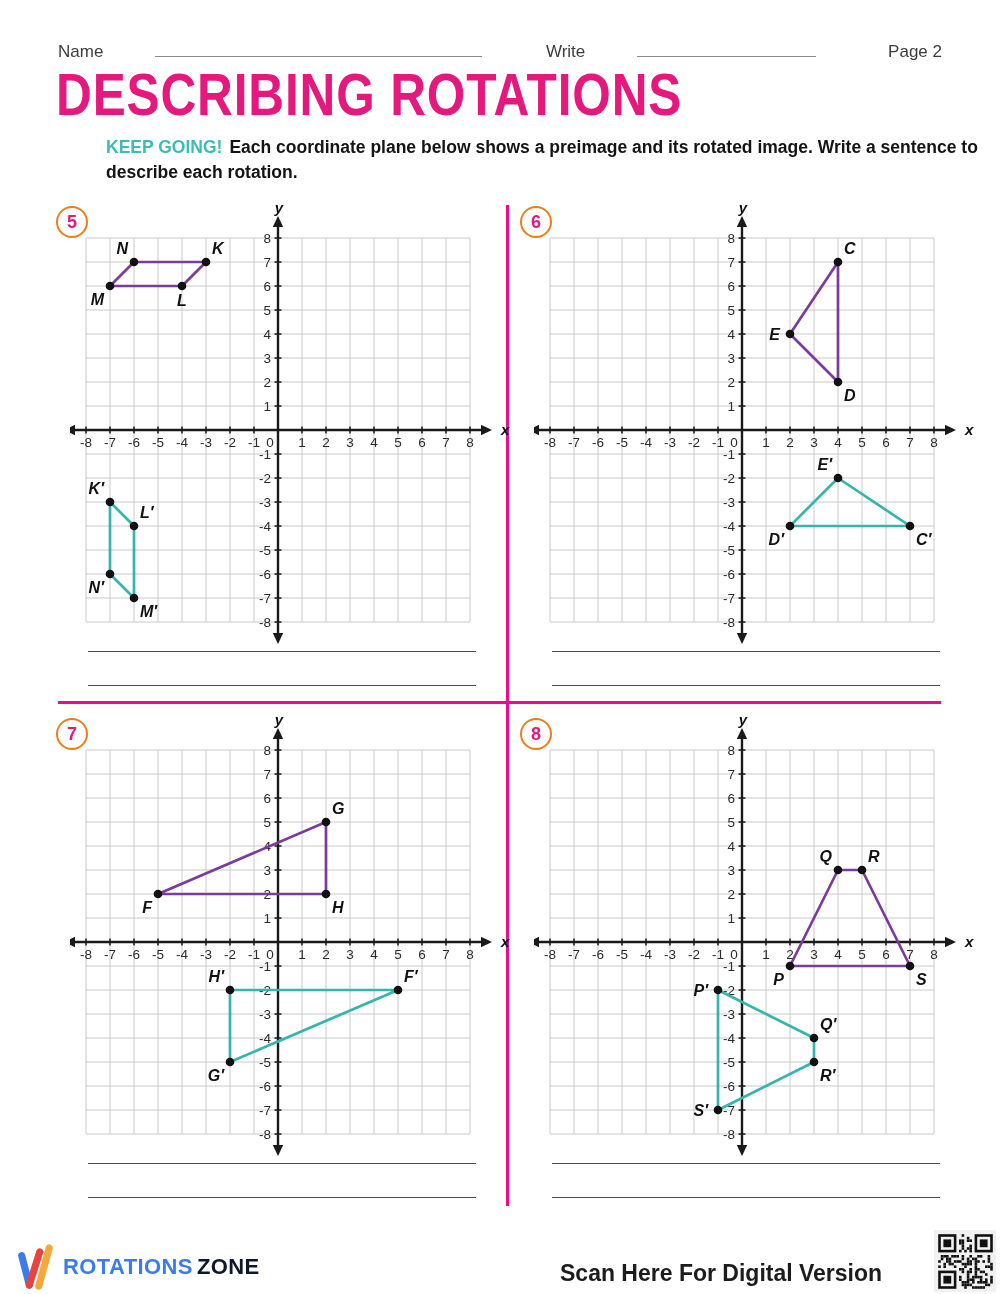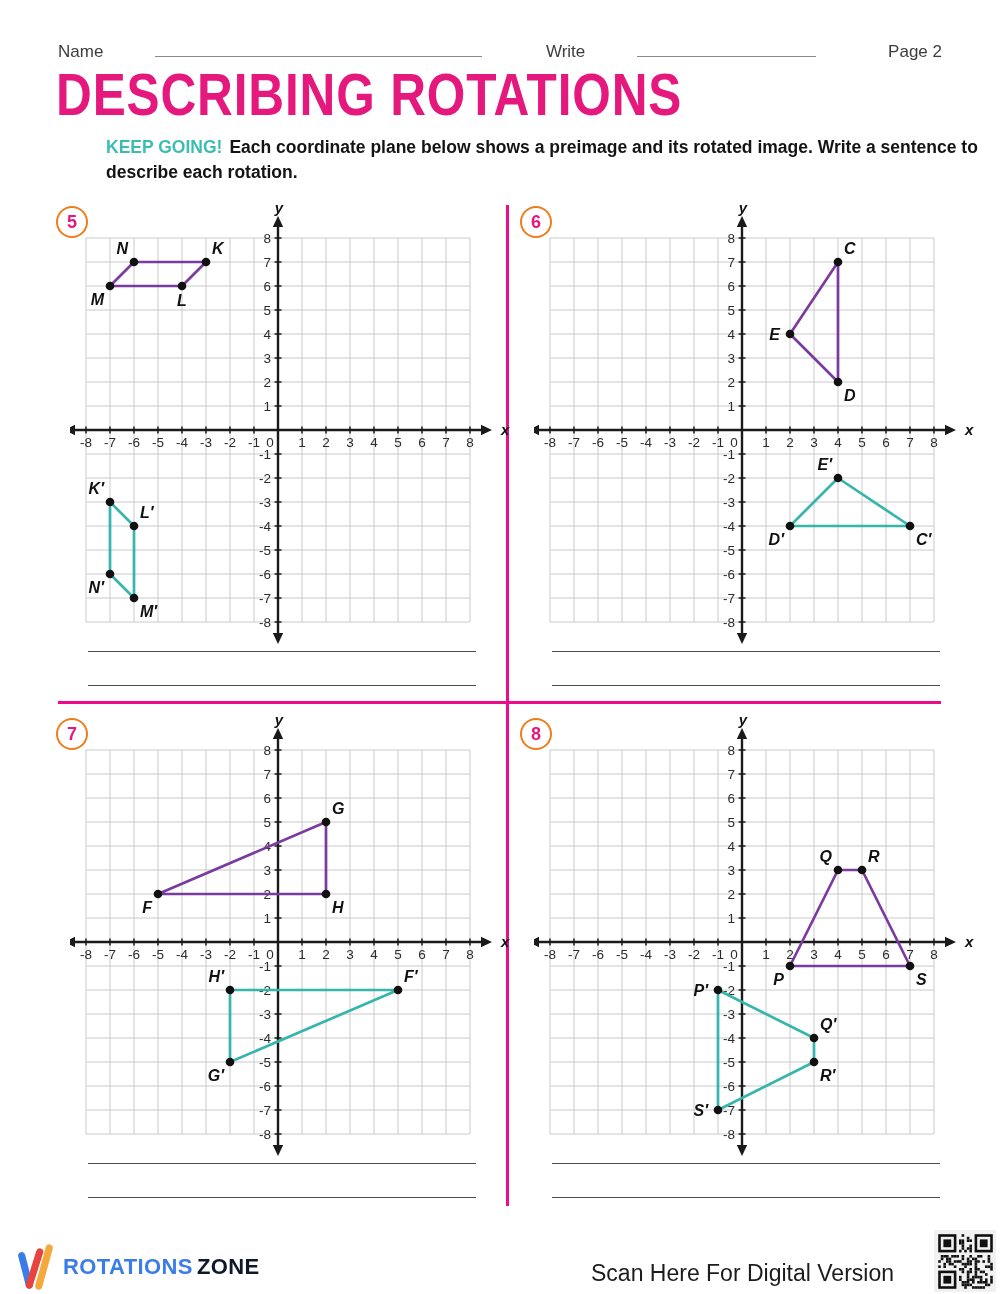--- a/index.html
+++ b/index.html
@@ -47,22 +47,22 @@
   }
   .graph { position:absolute; left:14px; top:0; }
   .answers { position:absolute; left:32px; top:418px; width:388px; }
   .answer-line { height:34px; border-bottom:1.8px solid #4c4c4c; }
   
   .logo { position:absolute; left:16px; top:1244px; display:flex; align-items:center; gap:9px; }
   .brand { font-size:22px; font-weight:700; letter-spacing:.4px; white-space:nowrap; }
   .brand .bw { color:#3B7DE8; }
   .brand .bz { color:#0f172a; margin-left:4px; }
   .scan-text {
-    position:absolute; left:560px; top:1260px; width:365px; text-align:center;
-    font-size:23px; color:#1c1c1c; font-weight:400;
+    position:absolute; left:560px; top:1260px; width:365px; text-align:left;
+    font-size:23px; color:#1c1c1c; font-weight:700;
   }
   .qr { position:absolute; left:934px; top:1230px; width:62px; height:62px; }
 </style>
 </head>
 <body>
 
 <div class="page">
 
   <div class="header">
     <span>Name</span>

